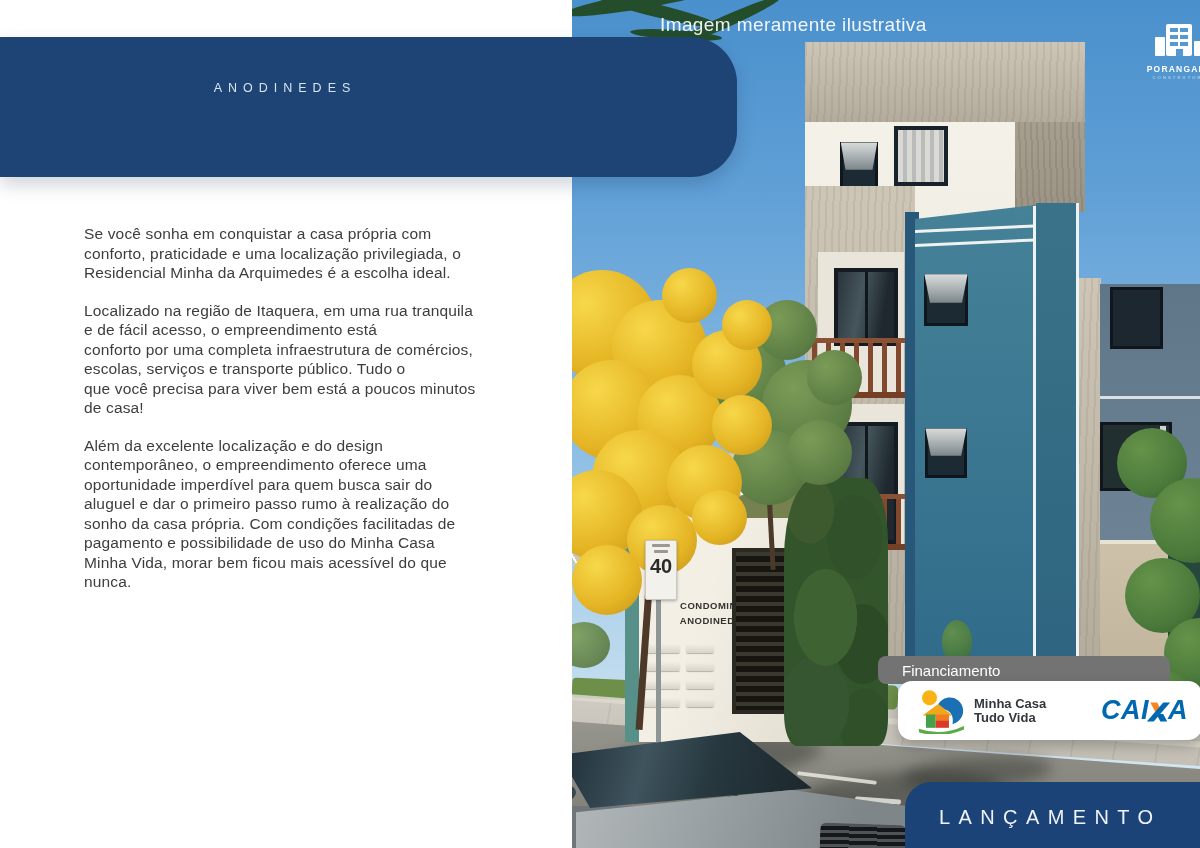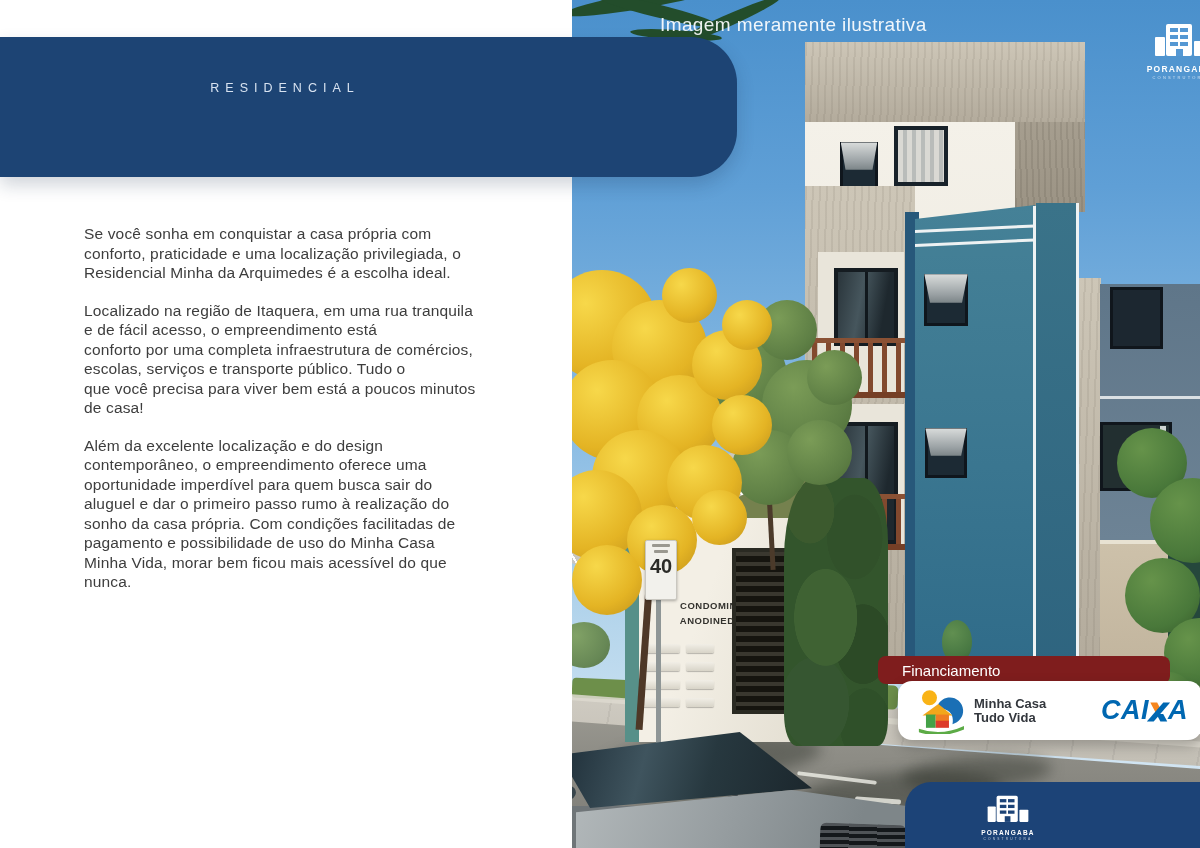--- a/index.html
+++ b/index.html
@@ -38,21 +38,21 @@
     clip-path:polygon(0 0,100% 0,87% 100%,13% 100%);
     box-shadow:0 7px 9px rgba(10,20,26,.55);}
   .blob{position:absolute;border-radius:50%;}
   .yellow{background:radial-gradient(circle at 35% 30%,#f7d84a,#e4b424 60%,#c2921a);}
   .green1{background:radial-gradient(circle at 35% 30%,#7b9c57,#5e7f45 65%,#4c6a36);}
   .green2{background:radial-gradient(circle at 35% 30%,#66934a,#49783a 65%,#35592a);}
   .shadowblob{position:absolute;background:rgba(30,33,26,.38);border-radius:50%;filter:blur(7px);}
   .vent{background:linear-gradient(180deg,#f1eee6,#d8d4c8);border-radius:2px;box-shadow:0 1px 1px rgba(0,0,0,.25);}
   
   #fin-bar{position:absolute;left:306px;top:656px;width:292px;height:28px;border-radius:8px;
-    background:#7f1d1d;color:#fff;display:flex;align-items:center;padding-left:24px;box-sizing:border-box;
+    background:#737373;color:#fff;display:flex;align-items:center;padding-left:24px;box-sizing:border-box;
     font-size:15px;}
   #fin-card{position:absolute;left:326px;top:681px;width:304px;height:59px;background:#fff;border-radius:14px;
     box-shadow:0 6px 14px rgba(0,0,0,.25);display:flex;align-items:center;padding:0 14px 0 16px;box-sizing:border-box;}
   .mcmv-text{font-size:13px;line-height:14px;font-weight:bold;color:#33373d;margin-left:6px;}
   .caixa-word{display:flex;align-items:center;margin-left:auto;
     font-style:italic;font-weight:bold;font-size:27px;letter-spacing:.5px;color:#0067b1;}
   .caixa-word svg{margin:3px -1px 0 -1px;transform:skewX(-8deg);}
   #launch-banner{position:absolute;left:333px;top:782px;width:300px;height:70px;background:#1c4377;
     border-radius:26px 0 0 0;display:flex;align-items:center;padding-left:34px;gap:26px;box-sizing:border-box;}
   #launch-label{color:#eef3f9;font-size:20px;letter-spacing:.42em;}
@@ -277,20 +277,21 @@
       <svg width="21" height="20" viewBox="0 0 22 20">
         <polygon fill="#f6861f" points="1,0 8.2,0 14.9,10 7.7,10"></polygon>
         <polygon fill="#0067b1" points="14.6,0 21.8,0 7.4,20 0.2,20"></polygon>
         <polygon fill="#0067b1" points="9,12 16.2,12 21.6,20 14.4,20"></polygon>
       </svg>
       <span>A</span>
     </div>
   </div>
 
   <div id="launch-banner">
+    <span id="launch-label">LANÇAMENTO</span>
     <div class="pg-logo" style="--pg-bg:#1c4377;width:56px;">
       <svg width="44" height="33" viewBox="0 0 54 40">
         <rect class="pg-solid" x="2" y="15" width="10" height="19" rx="1"></rect>
         <rect class="pg-solid" x="41" y="19" width="11" height="15" rx="1"></rect>
         <rect class="pg-solid" x="13" y="2" width="26" height="32" rx="2"></rect>
         <rect class="pg-win" x="17" y="6" width="8" height="4"></rect>
           <rect class="pg-win" x="27" y="6" width="8" height="4"></rect>
         <rect class="pg-win" x="17" y="13" width="8" height="4"></rect>
           <rect class="pg-win" x="27" y="13" width="8" height="4"></rect>
         <rect class="pg-win" x="17" y="20" width="8" height="4"></rect>
@@ -298,21 +299,21 @@
         <rect class="pg-win" x="23" y="27" width="7" height="7"></rect>
       </svg>
       <div class="pg-name" style="font-size:6.5px;">PORANGABA</div>
       <div class="pg-sub" style="font-size:3.2px;">CONSTRUTORA</div>
     </div>
   </div>
 </div>
 
 <div id="header-banner">
   <div class="banner-text">
-    <div class="kicker">RESIDENCIAL</div>
+    <div class="kicker">ANODINEDES</div>
   </div>
 </div>
 
 <div id="body-copy">
   <p class="para">Se você sonha em conquistar a casa própria com
 conforto, praticidade e uma localização privilegiada, o
 Residencial Minha da Arquimedes é a escolha ideal.</p>
   <p class="para">Localizado na região de Itaquera, em uma rua tranquila
 e de fácil acesso, o empreendimento está
 conforto por uma completa infraestrutura de comércios,

